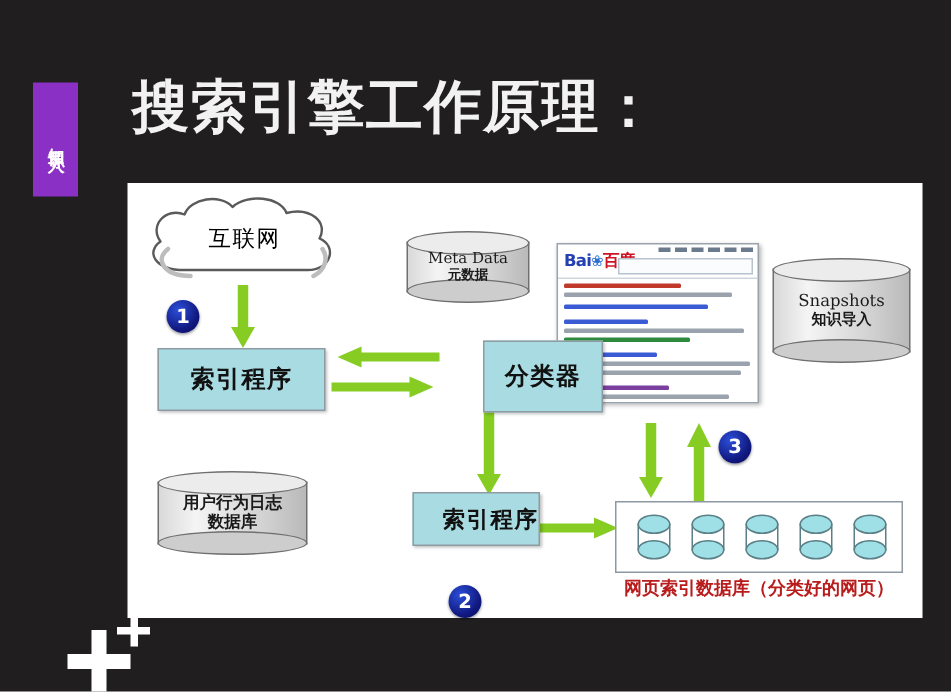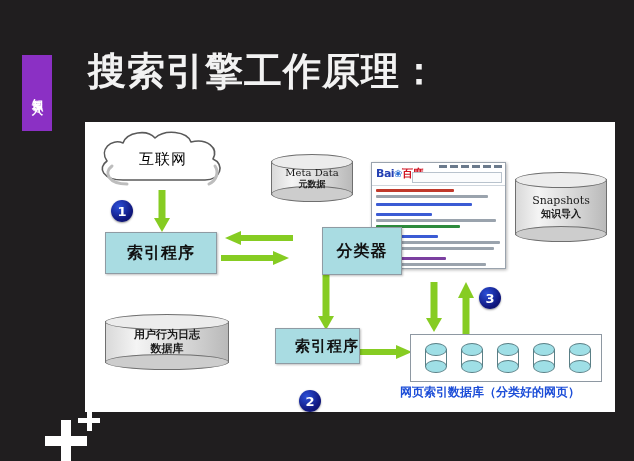--- a/index.html
+++ b/index.html
@@ -119,22 +119,22 @@
     position:absolute;left:0;right:0;top:6px;bottom:6px;background:#ffffff;
     border-left:1px solid #5a7f86;border-right:1px solid #5a7f86;
   }
   .mini-cyl .m-top,.mini-cyl .m-bot{
     position:absolute;left:0;right:0;height:11px;border-radius:50%;
     border:1px solid #5a7f86;background:#9fdfe6;
   }
   .mini-cyl .m-top{top:0;}
   .mini-cyl .m-bot{bottom:0;}
   #index-db-caption{
-    position:absolute;left:315px;top:262px;width:212px;text-align:left;
-    font-size:12px;font-weight:bold;color:#1d4ed8;letter-spacing:0;white-space:nowrap;
+    position:absolute;left:315px;top:262px;width:212px;text-align:center;
+    font-size:12px;font-weight:bold;color:#b91c1c;letter-spacing:0;white-space:nowrap;
   }
 
   
   #plus-big{position:absolute;left:45px;top:420px;width:42px;height:42px;}
   #plus-big .h{position:absolute;left:0;top:16px;width:42px;height:10px;background:#fff;}
   #plus-big .v{position:absolute;left:16px;top:0;width:10px;height:42px;background:#fff;}
   #plus-small{position:absolute;left:78px;top:409px;width:22px;height:22px;}
   #plus-small .h{position:absolute;left:0;top:9px;width:22px;height:5px;background:#fff;}
   #plus-small .v{position:absolute;left:9px;top:0;width:5px;height:22px;background:#fff;}
 </style>
@@ -173,21 +173,21 @@
     <div class="cyl" id="cyl-snap" style="left:430px;top:50px;width:92px;height:70px;">
       <div class="cyl-body"></div>
       <div class="cyl-top"></div>
       <div class="cyl-bot"></div>
       <div class="cyl-text">
         <div class="l1" style="font-size:11px;">Snapshots</div>
         <div class="l2" style="font-size:10px;">知识导入</div>
       </div>
     </div>
 
-    <div class="cyl" id="cyl-log" style="left:20px;top:192px;width:100px;height:56px;padding-left:24px;">
+    <div class="cyl" id="cyl-log" style="left:20px;top:192px;width:100px;height:56px;">
       <div class="cyl-body"></div>
       <div class="cyl-top"></div>
       <div class="cyl-bot"></div>
       <div class="cyl-text">
         <div class="l2" style="font-size:11px;">用户行为日志</div>
         <div class="l2" style="font-size:11px;font-family:Liberation Serif, serif;">数据库</div>
       </div>
     </div>
 
     <div id="baidu-shot">

